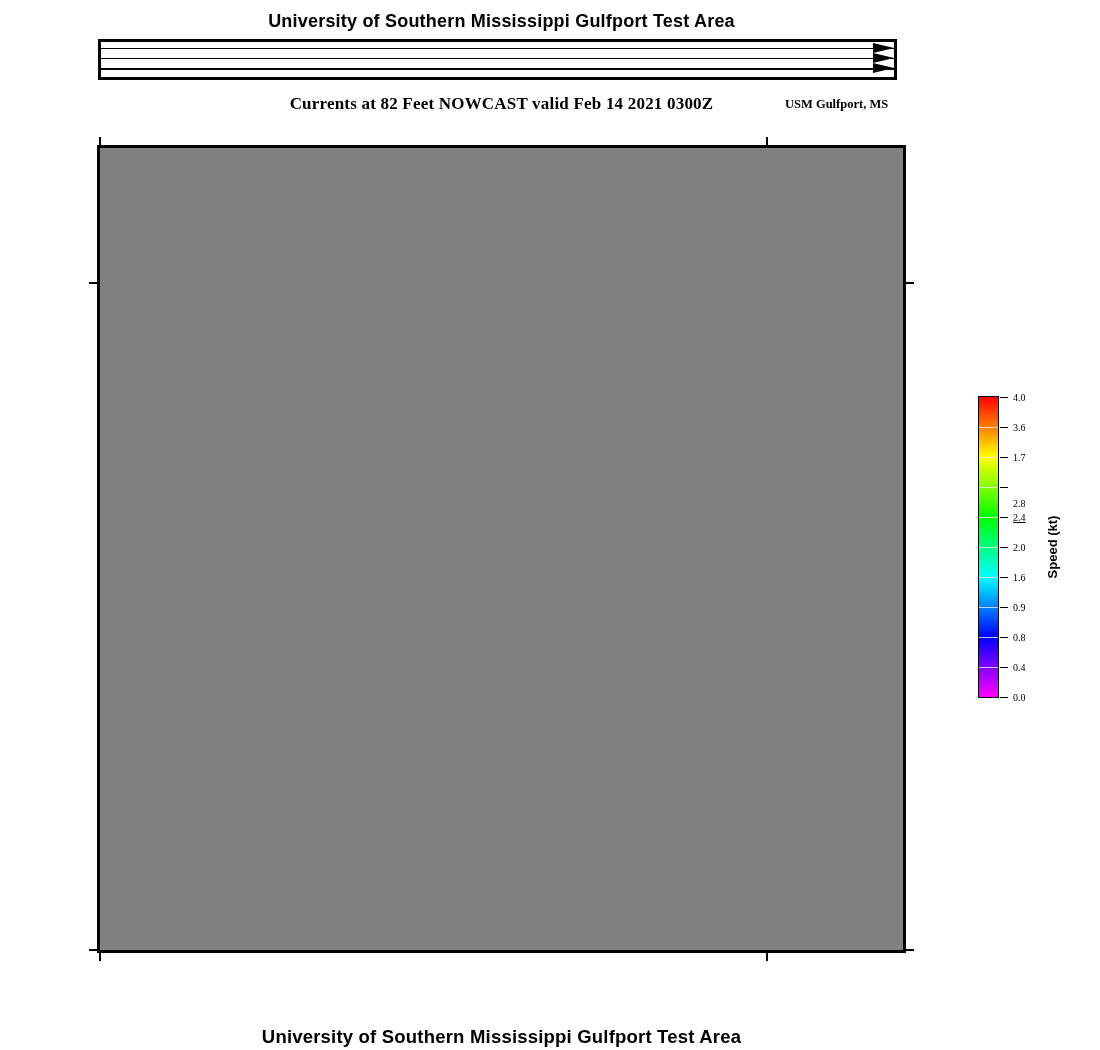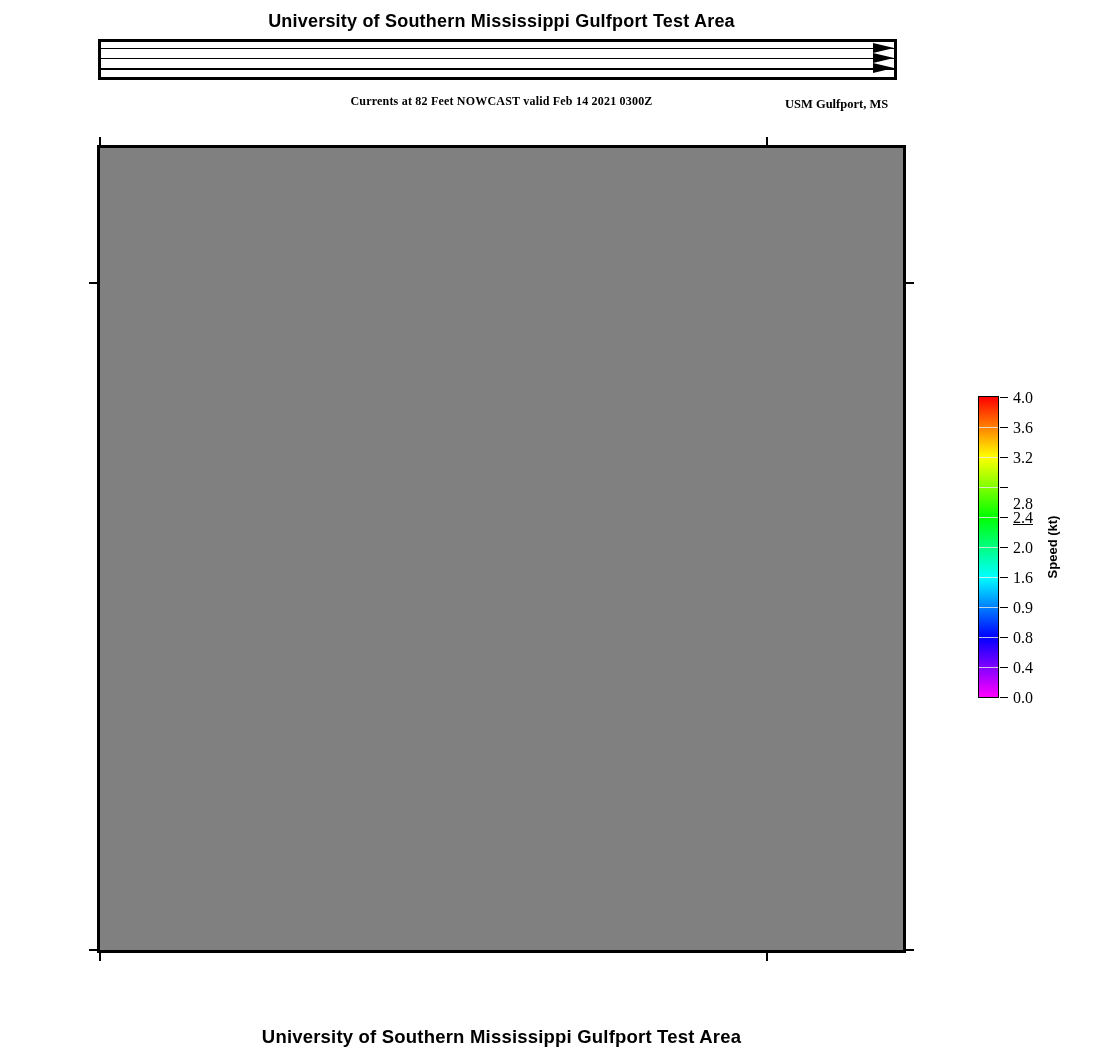--- a/index.html
+++ b/index.html
@@ -12,21 +12,21 @@
   }
   
   .center-band{
     position:absolute;left:97px;width:809px;
     text-align:center;color:#000;
   }
   #top-title{top:11px;font-size:18px;font-weight:bold;letter-spacing:0.2px;}
   #footer-title{top:1026px;font-size:18.5px;font-weight:bold;letter-spacing:0.2px;}
   #subtitle{
     top:94px;font-family:"Liberation Serif",serif;
-    font-size:12px;font-weight:bold;letter-spacing:0.2px;
+    font-size:17px;font-weight:bold;letter-spacing:0.2px;
   }
   #provider{
     position:absolute;left:785px;top:97px;
     font-family:"Liberation Serif",serif;
     font-size:12.5px;font-weight:bold;color:#000;white-space:nowrap;
   }
   
   #banner{
     position:absolute;left:98px;top:39px;
     width:793px;height:35px;
@@ -56,21 +56,21 @@
   #colorbar-area{position:absolute;left:978px;top:396px;width:120px;height:310px;}
   #cb-bar{
     position:absolute;left:0;top:0;
     width:19px;height:300px;
     border:1.5px solid #000;
   }
   .cb-sep{position:absolute;left:0;right:0;height:1px;background:rgba(235,235,235,0.8);}
   .cb-tick{position:absolute;left:22px;width:8px;height:1.5px;background:#000;}
   .cb-tick-label{
     position:absolute;left:35px;width:40px;height:16px;line-height:16px;
-    font-family:"Liberation Serif",serif;font-size:16px;color:#000;
+    font-family:"Liberation Serif",serif;font-size:10px;color:#000;
   }
   #cb-axis-label{
     position:absolute;left:74px;top:151px;
     transform:translate(-50%,-50%) rotate(-90deg);
     font-size:13px;font-weight:bold;color:#000;white-space:nowrap;
   }
 </style>
 </head>
 <body>
 
@@ -128,21 +128,21 @@
       <div class="cb-tick-label" style="top: 203.5px;">0.9</div>
       <div class="cb-tick" style="top: 180.75px;"></div>
       <div class="cb-tick-label" style="top: 173.5px;">1.6</div>
       <div class="cb-tick" style="top: 150.75px;"></div>
       <div class="cb-tick-label" style="top: 143.5px;">2.0</div>
       <div class="cb-tick" style="top: 120.75px;"></div>
       <div class="cb-tick-label" style="top: 113.5px; text-decoration: underline;">2.4</div>
       <div class="cb-tick" style="top: 90.75px;"></div>
       <div class="cb-tick-label" style="top: 100px;">2.8</div>
       <div class="cb-tick" style="top: 60.75px;"></div>
-      <div class="cb-tick-label" style="top: 53.5px;">3.2</div>
+      <div class="cb-tick-label" style="top: 53.5px;">1.7</div>
       <div class="cb-tick" style="top: 30.75px;"></div>
       <div class="cb-tick-label" style="top: 23.5px;">3.6</div>
       <div class="cb-tick" style="top: 0.75px;"></div>
       <div class="cb-tick-label" style="top: -6.5px;">4.0</div>
     </div>
 
   <div id="footer-title" class="center-band">University of Southern Mississippi Gulfport Test Area</div>
 
 </div>
 

